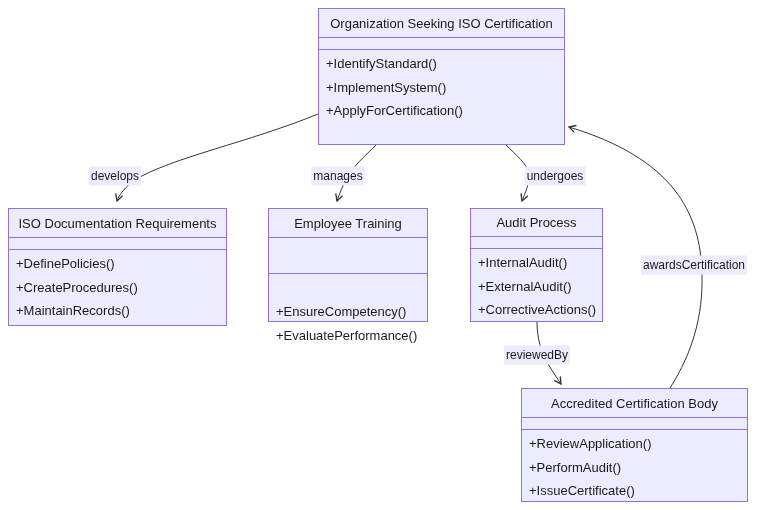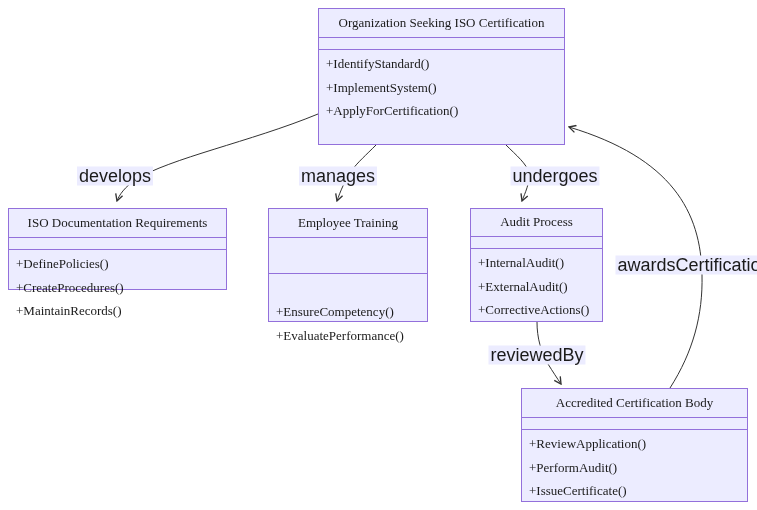--- a/index.html
+++ b/index.html
@@ -17,21 +17,20 @@
     width: 757px; height: 510px;
   }
   .uml-class {
     position: absolute;
     box-sizing: border-box;
     background: #ECECFF;
     border: 1px solid #9370DB;
     color: #1a1a1a;
     display: flex;
     flex-direction: column;
-    font-family: Liberation Serif, serif;
   }
   .uml-title {
     height: 28px;
     flex: 0 0 28px;
     display: flex;
     align-items: center;
     justify-content: center;
     font-size: 13px;
     border-bottom: 1px solid #9370DB;
     white-space: nowrap;
@@ -48,21 +47,21 @@
   .uml-method {
     font-size: 13px;
     line-height: 23.5px;
     white-space: nowrap;
   }
   .edge-label {
     position: absolute;
     transform: translate(-50%, -50%);
     background: #ECECFF;
     color: #1a1a1a;
-    font-size: 18px;
+    font-size: 12px;
     line-height: 19px;
     padding: 0 2px;
     white-space: nowrap;
   }
 </style>
 </head>
 <body>
 
 <div class="canvas">
 
@@ -82,21 +81,21 @@
   <div class="uml-class" style="left:318px; top:8px; width:247px; height:137px;">
     <div class="uml-title">Organization Seeking ISO Certification</div>
     <div class="uml-attrs"></div>
     <div class="uml-methods">
       <div class="uml-method">+IdentifyStandard()</div>
       <div class="uml-method">+ImplementSystem()</div>
       <div class="uml-method">+ApplyForCertification()</div>
     </div>
   </div>
 
-  <div class="uml-class" style="left:8px; top:208px; width:219px; height:82px;">
+  <div class="uml-class" style="left:8px; top:208px; width:219px; height:118px;">
     <div class="uml-title">ISO Documentation Requirements</div>
     <div class="uml-attrs"></div>
     <div class="uml-methods">
       <div class="uml-method">+DefinePolicies()</div>
       <div class="uml-method">+CreateProcedures()</div>
       <div class="uml-method">+MaintainRecords()</div>
     </div>
   </div>
 
   <div class="uml-class" style="left:268px; top:208px; width:160px; height:114px;gap:24px;">

